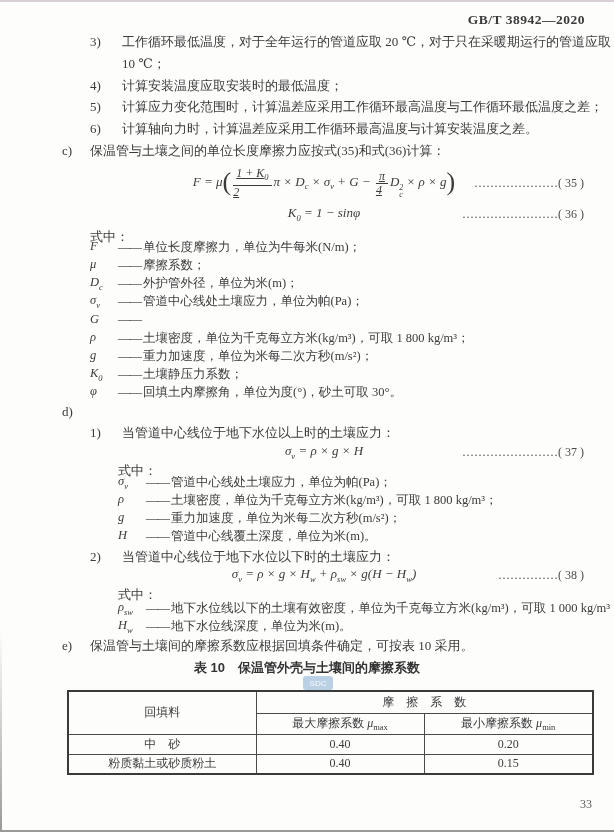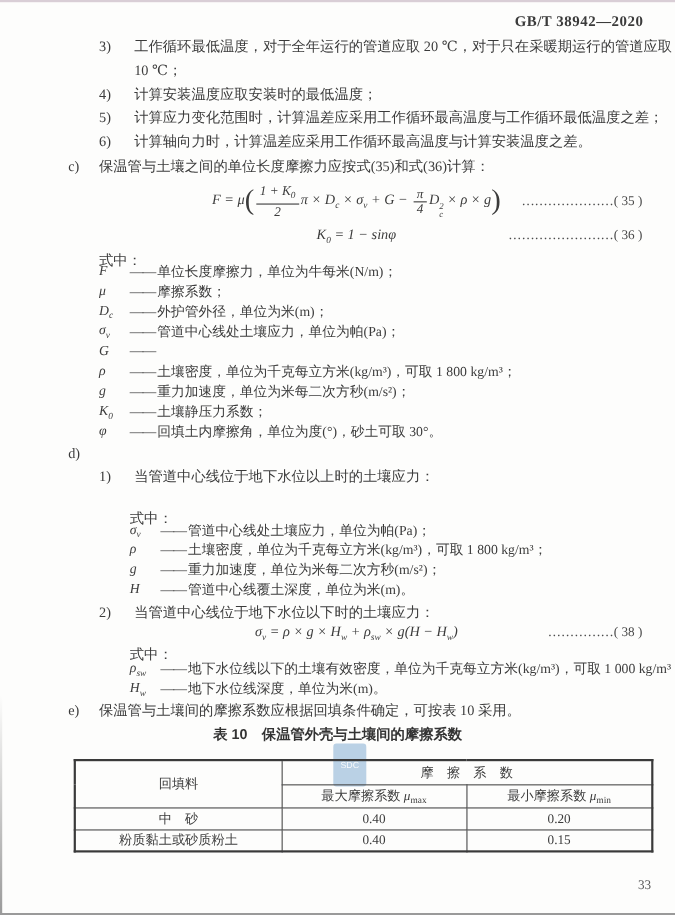--- a/index.html
+++ b/index.html
@@ -20,42 +20,42 @@
   .li{display:flex;line-height:21.8px;}
   .li-num{width:32px;flex:0 0 32px;}
   .li-text{flex:1;}
   
   .sec-row{display:flex;line-height:20px;}
   .sec-label{width:28px;flex:0 0 28px;}
   
   .eq-row{left:62px;right:28px;display:flex;align-items:center;}
   .eq-center{margin:0 auto;font-style:italic;white-space:nowrap;}
   .eq-tag{position:absolute;right:2px;top:50%;transform:translateY(-50%);font-size:12px;font-style:normal;color:#4a4a4a;white-space:nowrap;}
-  .frac{display:inline-block;vertical-align:middle;text-align:center;margin:0 2px;}
+  .frac{display:inline-block;vertical-align:middle;margin:0 2px;text-decoration:underline;}
   .fnum{display:block;padding:0 3px;border-bottom:1px solid #3b3b3b;line-height:13px;font-size:12px;}
   .fden{display:block;line-height:13px;font-size:12px;}
   .bigp{font-size:26px;font-weight:300;vertical-align:middle;font-style:normal;line-height:26px;position:relative;top:-1px;}
   sub{font-size:8.5px;}
   .ss{display:inline-flex;flex-direction:column;vertical-align:-4px;line-height:7px;}
   .ss span{font-size:8px;line-height:7px;font-style:italic;}
   
   .shizhong{line-height:18px;}
   .defs{font-size:12.5px;}
   .def-row{display:flex;align-items:center;height:18.2px;white-space:nowrap;}
   .def-sym{width:28px;flex:0 0 28px;font-style:italic;}
   .def-dash{flex:0 0 auto;letter-spacing:-1px;}
   .def-desc{padding-left:2px;}
   
   .tbl-caption{left:0;right:0;text-align:center;font-family:"Liberation Sans","DejaVu Sans",sans-serif;font-weight:bold;font-size:13px;color:#333;}
   table.friction{border-collapse:collapse;width:525px;table-layout:fixed;font-size:12px;color:#3b3b3b;}
   table.friction td{border:1px solid #4a4a4a;text-align:center;padding:0;}
   table.friction{border:2px solid #3a3a3a;}
   .rh1{height:22px;padding-left:44px;} .rh2{height:21px;} .rh3{height:20px;} .rh4{height:20px;}
   .mu{font-style:italic;}
-  .watermark{width:30px;height:39px;background:rgba(120,165,205,.5);border-radius:3px;
+  .watermark{width:30px;height:14px;background:rgba(120,165,205,.5);border-radius:3px;
     display:flex;align-items:center;justify-content:center;
     color:rgba(255,255,255,.9);font-size:8px;font-family:"Liberation Sans",sans-serif;}
   .pagenum{right:22px;top:797px;font-size:12px;color:#5a5a5a;}
 </style>
 </head>
 <body>
 
 <div class="page">
   <div class="abs edge-top"></div>
   <div class="abs edge-bottom"></div>
@@ -158,20 +158,26 @@
 
   <div class="abs sec-row" style="top:402px;left:62px;right:24px;">
     <span class="sec-label">d)</span>
   </div>
 
   <div class="abs li" style="top:422px;left:90px;right:24px;">
     <span class="li-num">1)</span>
     <span class="li-text nowrap">当管道中心线位于地下水位以上时的土壤应力：</span>
   </div>
 
+  <div class="abs eq-row" style="top:440px;height:24px;">
+    <div class="eq-center">
+      <span>σ</span><sub>v</sub><span> = ρ × g × H</span>
+    </div>
+    <div class="eq-tag"><span>……………………</span><span>( 37 )</span></div>
+  </div>
 
   <div class="abs shizhong" style="top:462px;left:118px;">式中：</div>
 
   <div class="abs defs" style="top:473px;left:118px;right:16px;">
     <div class="def-row">
         <span class="def-sym"><span>σ</span><sub>v</sub></span>
         <span class="def-dash">——</span>
         <span class="def-desc">管道中心线处土壤应力，单位为帕(Pa)；</span>
       </div>
     <div class="def-row">

